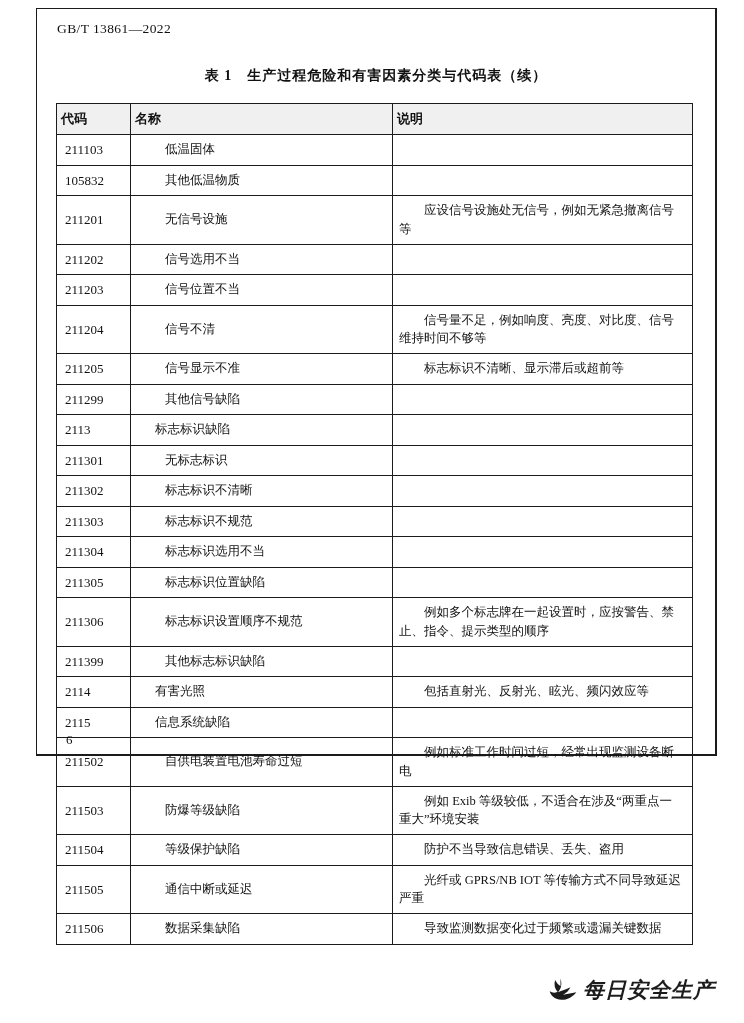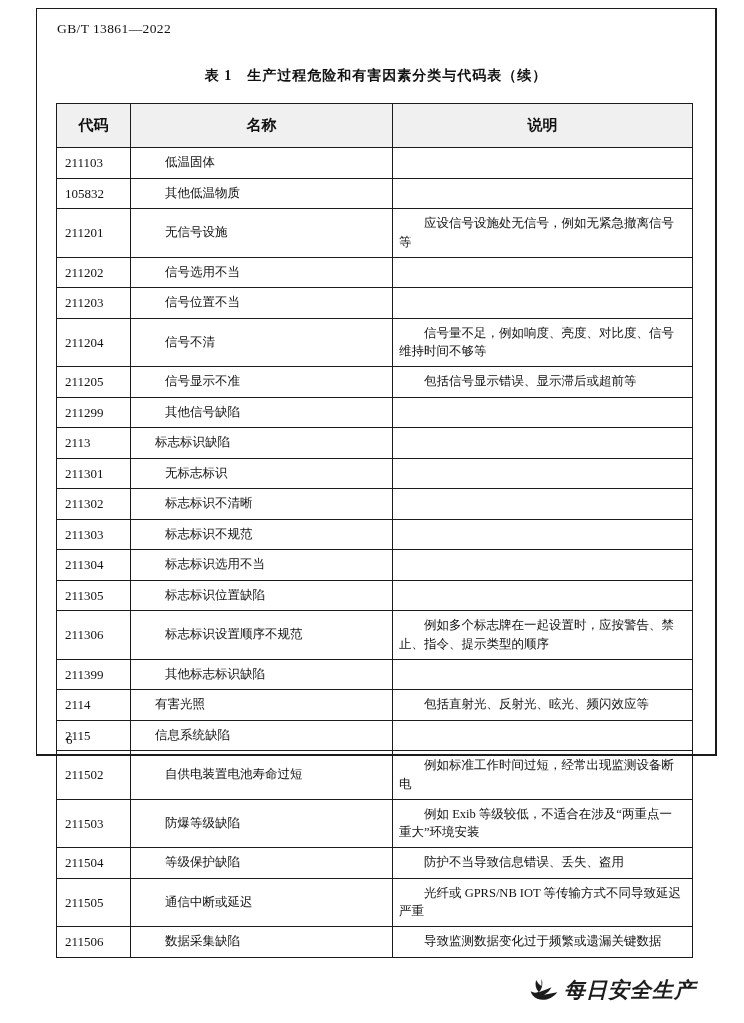--- a/index.html
+++ b/index.html
@@ -40,23 +40,23 @@
     width: 636px;
     border-collapse: collapse;
     table-layout: fixed;
   }
   .hazard-table th, .hazard-table td {
     border: 1px solid #1b1b1b;
     vertical-align: middle;
   }
   .hazard-table th {
     font-weight: bold;
-    text-align: center;
-    font-size: 15px;
-    padding: 12px 4px;
+    text-align: left;
+    font-size: 13px;
+    padding: 6px 4px;
     background: #f0f0f0;
   }
   .hazard-table td {
     font-size: 12.5px;
     line-height: 1.5;
     padding: 5px 6px;
   }
   col.col-code { width: 74px; }
   col.col-name { width: 262px; }
   col.col-desc { width: 300px; }
@@ -64,21 +64,21 @@
   td.name.level-4 { padding-left: 24px; }
   td.name.level-6 { padding-left: 34px; }
   td.desc { text-indent: 2em; padding-left: 6px; padding-right: 8px; }
   .page-number {
     position: absolute;
     left: 29px; bottom: 6px;
     font-size: 13px;
   }
   .watermark {
     position: absolute;
-    right: 48px; top: 976px;
+    right: 29px; top: 976px;
     display: flex;
     align-items: center;
     gap: 5px;
     z-index: 3;
     background: transparent;
   }
   .watermark svg { display: block; }
   .watermark-text {
     font-family: "DejaVu Serif", "Liberation Serif", serif;
     font-style: italic;
@@ -138,21 +138,21 @@
           <td class="desc"></td>
         </tr>
         <tr>
           <td class="code">211204</td>
           <td class="name level-6">信号不清</td>
           <td class="desc">信号量不足，例如响度、亮度、对比度、信号维持时间不够等</td>
         </tr>
         <tr>
           <td class="code">211205</td>
           <td class="name level-6">信号显示不准</td>
-          <td class="desc">包括信号显示错误、显示滞后或超前等</td>
+          <td class="desc">标志标识不清晰、显示滞后或超前等</td>
         </tr>
         <tr>
           <td class="code">211299</td>
           <td class="name level-6">其他信号缺陷</td>
           <td class="desc"></td>
         </tr>
         <tr>
           <td class="code">2113</td>
           <td class="name level-4">标志标识缺陷</td>
           <td class="desc"></td>

